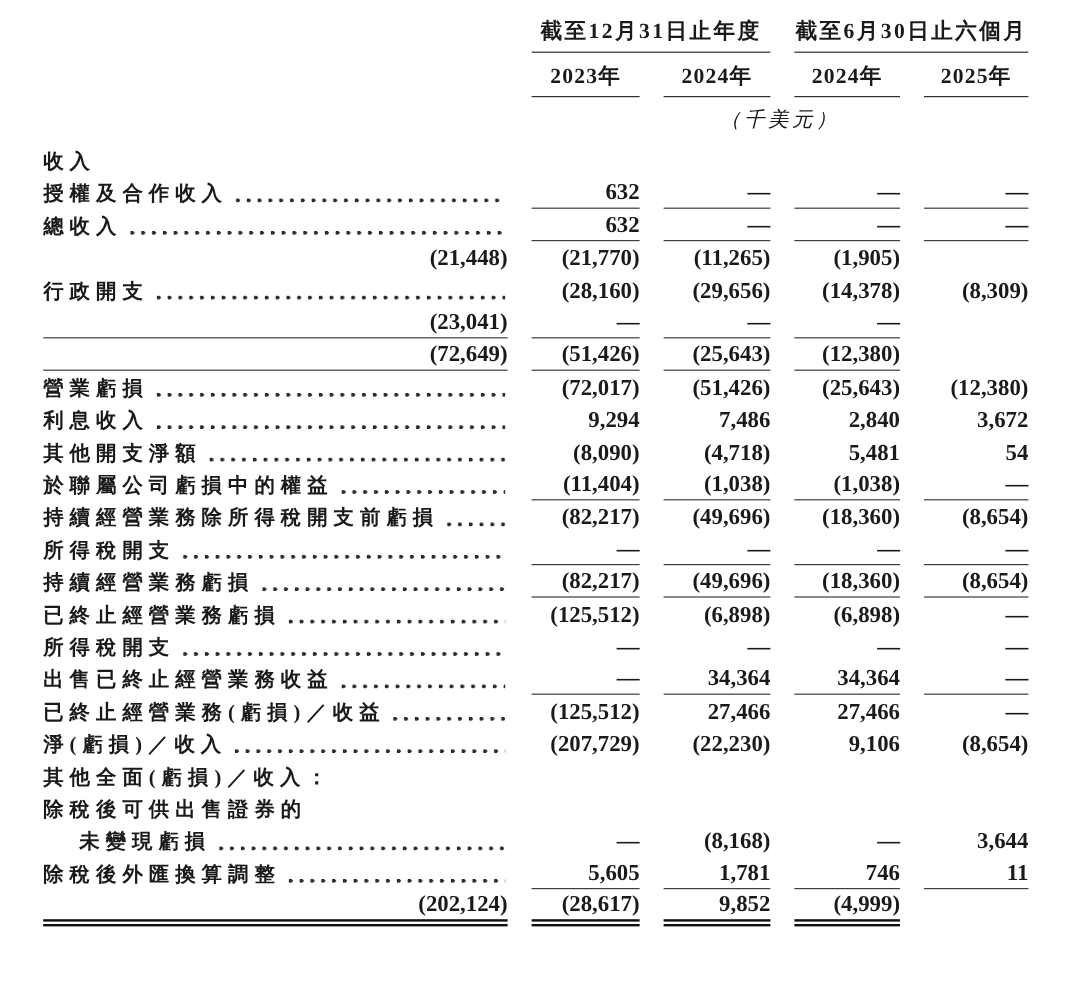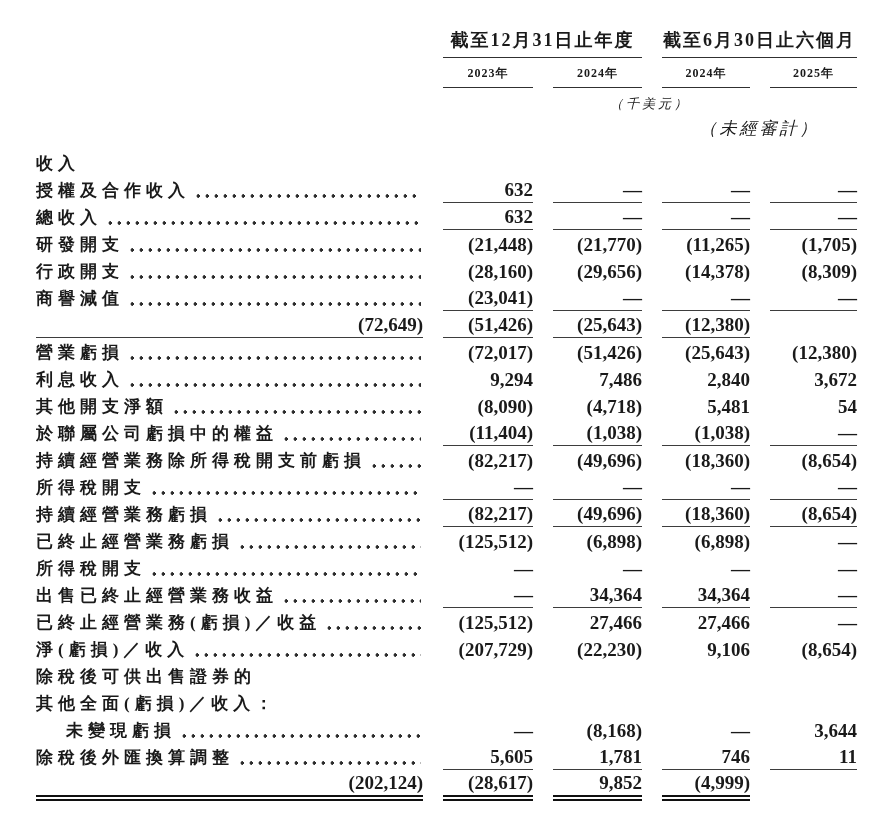--- a/index.html
+++ b/index.html
@@ -12,44 +12,44 @@
   }
   .page { padding:12px 0 0 36px; width:852px; }
 
   .grid {
     display:grid;
     grid-template-columns:387px 90px 89px 88px 87px;
     column-gap:20px;
   }
 
   
-  .h-row-a { margin-top:16px; }
+  .h-row-a { margin-top:2px; }
   .h-group {
     grid-column:span 2;
     text-align:center;
     font-weight:700;
     font-size:18px;
     letter-spacing:2px;
     white-space:nowrap;
     border-bottom:1.6px solid #303030;
     padding-bottom:5px;
   }
   .h-year {
     text-align:center;
     font-weight:700;
-    font-size:12px;
+    font-size:18px;
     letter-spacing:1px;
     border-bottom:1.6px solid #303030;
     padding:7px 0 5px 0;
   }
   .h-note-unit {
     grid-column:2 / 6;
     text-align:center;
     font-style:italic;
-    font-size:13px;
+    font-size:17px;
     letter-spacing:3px;
     padding-top:7px;
   }
   .h-note-audit {
     grid-column:4 / 6;
     text-align:center;
     font-style:italic;
     font-size:17px;
     letter-spacing:3px;
     padding-top:4px;
@@ -114,24 +114,20 @@
     <div class="h-year">2024年</div>
     <div class="h-year">2024年</div>
     <div class="h-year">2025年</div>
   </div>
 
   <div class="grid">
     <div></div>
     <div class="h-note-unit">（千美元）</div>
   </div>
 
-  <div class="grid">
-    <div></div>
-    <div class="h-note-audit">（未經審計）</div>
-  </div>
 
   <div class="tbody">
       <div class="grid row bold">
         <div class="label-cell">
           <span class="label-text">收入</span>
         </div>
       </div>
       <div class="grid row">
         <div class="label-cell">
           <span class="label-text">授權及合作收入</span>
@@ -146,44 +142,36 @@
         <div class="label-cell">
           <span class="label-text">總收入</span>
           <span class="leader"></span>
         </div>
         <div class="val-cell line-s">632</div>
         <div class="val-cell line-s">—</div>
         <div class="val-cell line-s">—</div>
         <div class="val-cell line-s">—</div>
       </div>
       <div class="grid row">
-        <div class="label-cell">
-          <span class="label-text">研發開支</span>
-          <span class="leader"></span>
-        </div>
         <div class="val-cell">(21,448)</div>
         <div class="val-cell">(21,770)</div>
         <div class="val-cell">(11,265)</div>
-        <div class="val-cell">(1,705)</div>
+        <div class="val-cell">(1,905)</div>
       </div>
       <div class="grid row">
         <div class="label-cell">
           <span class="label-text">行政開支</span>
           <span class="leader"></span>
         </div>
         <div class="val-cell">(28,160)</div>
         <div class="val-cell">(29,656)</div>
         <div class="val-cell">(14,378)</div>
         <div class="val-cell">(8,309)</div>
       </div>
       <div class="grid row">
-        <div class="label-cell">
-          <span class="label-text">商譽減值</span>
-          <span class="leader"></span>
-        </div>
         <div class="val-cell line-s">(23,041)</div>
         <div class="val-cell line-s">—</div>
         <div class="val-cell line-s">—</div>
         <div class="val-cell line-s">—</div>
       </div>
       <div class="grid row bold">
         <div class="val-cell line-s">(72,649)</div>
         <div class="val-cell line-s">(51,426)</div>
         <div class="val-cell line-s">(25,643)</div>
         <div class="val-cell line-s">(12,380)</div>
@@ -301,28 +289,28 @@
       <div class="grid row bold">
         <div class="label-cell">
           <span class="label-text">淨(虧損)／收入</span>
           <span class="leader"></span>
         </div>
         <div class="val-cell">(207,729)</div>
         <div class="val-cell">(22,230)</div>
         <div class="val-cell">9,106</div>
         <div class="val-cell">(8,654)</div>
       </div>
+      <div class="grid row bold">
+        <div class="label-cell">
+          <span class="label-text">其他全面(虧損)／收入：</span>
+        </div>
+      </div>
       <div class="grid row">
         <div class="label-cell">
           <span class="label-text">除稅後可供出售證券的</span>
-        </div>
-      </div>
-      <div class="grid row bold">
-        <div class="label-cell">
-          <span class="label-text">其他全面(虧損)／收入：</span>
         </div>
       </div>
       <div class="grid row">
         <div class="label-cell">
           <span class="label-text indent">未變現虧損</span>
           <span class="leader"></span>
         </div>
         <div class="val-cell">—</div>
         <div class="val-cell">(8,168)</div>
         <div class="val-cell">—</div>

